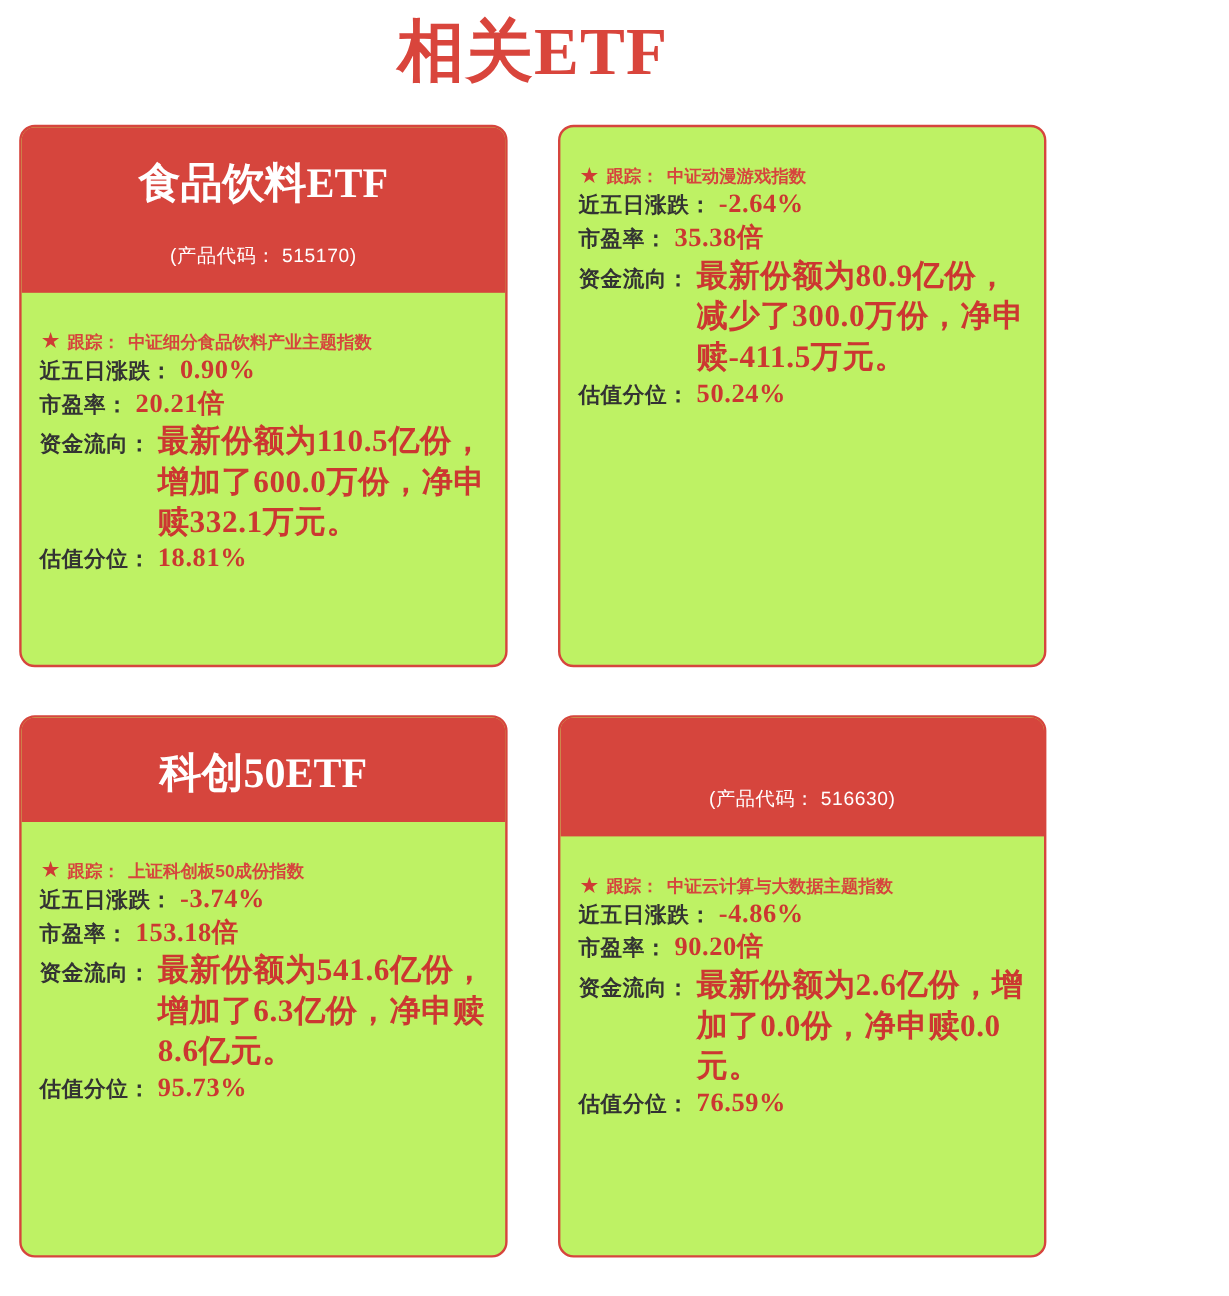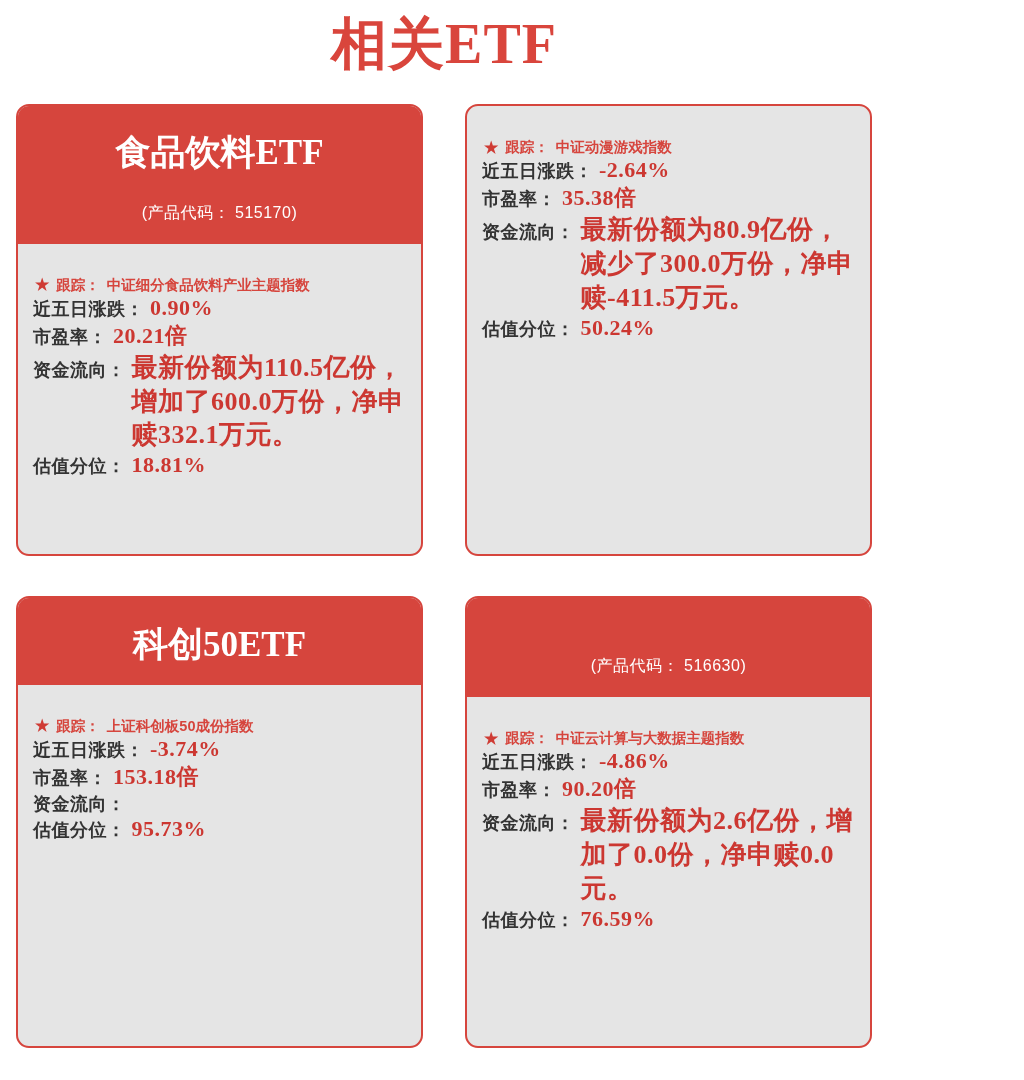--- a/index.html
+++ b/index.html
@@ -25,21 +25,21 @@
   }
   .cards-grid {
     width: 856px;
     margin: 0 auto;
     display: grid;
     grid-template-columns: 1fr 1fr;
     column-gap: 42px;
     row-gap: 40px;
   }
   .card {
-    background: #e5e5e5;
+    background: #bef264;
     border: 2px solid #d6453d;
     border-radius: 13px;
     overflow: hidden;
     min-height: 452px;
     display: flex;
     flex-direction: column;
   }
   .card-header {
     background: #d6453d;
     color: #ffffff;
@@ -178,20 +178,21 @@
         <div class="metric-row">
           <span class="metric-label">近五日涨跌：</span>
           <span class="metric-value">-3.74%</span>
         </div>
         <div class="metric-row">
           <span class="metric-label">市盈率：</span>
           <span class="metric-value">153.18倍</span>
         </div>
         <div class="metric-row">
           <span class="metric-label">资金流向：</span>
+          <span class="metric-value flow-value">最新份额为541.6亿份，增加了6.3亿份，净申赎8.6亿元。</span>
         </div>
         <div class="metric-row">
           <span class="metric-label">估值分位：</span>
           <span class="metric-value">95.73%</span>
         </div>
       </div>
     </section>
 
     <section class="card">
       <header class="card-header">

